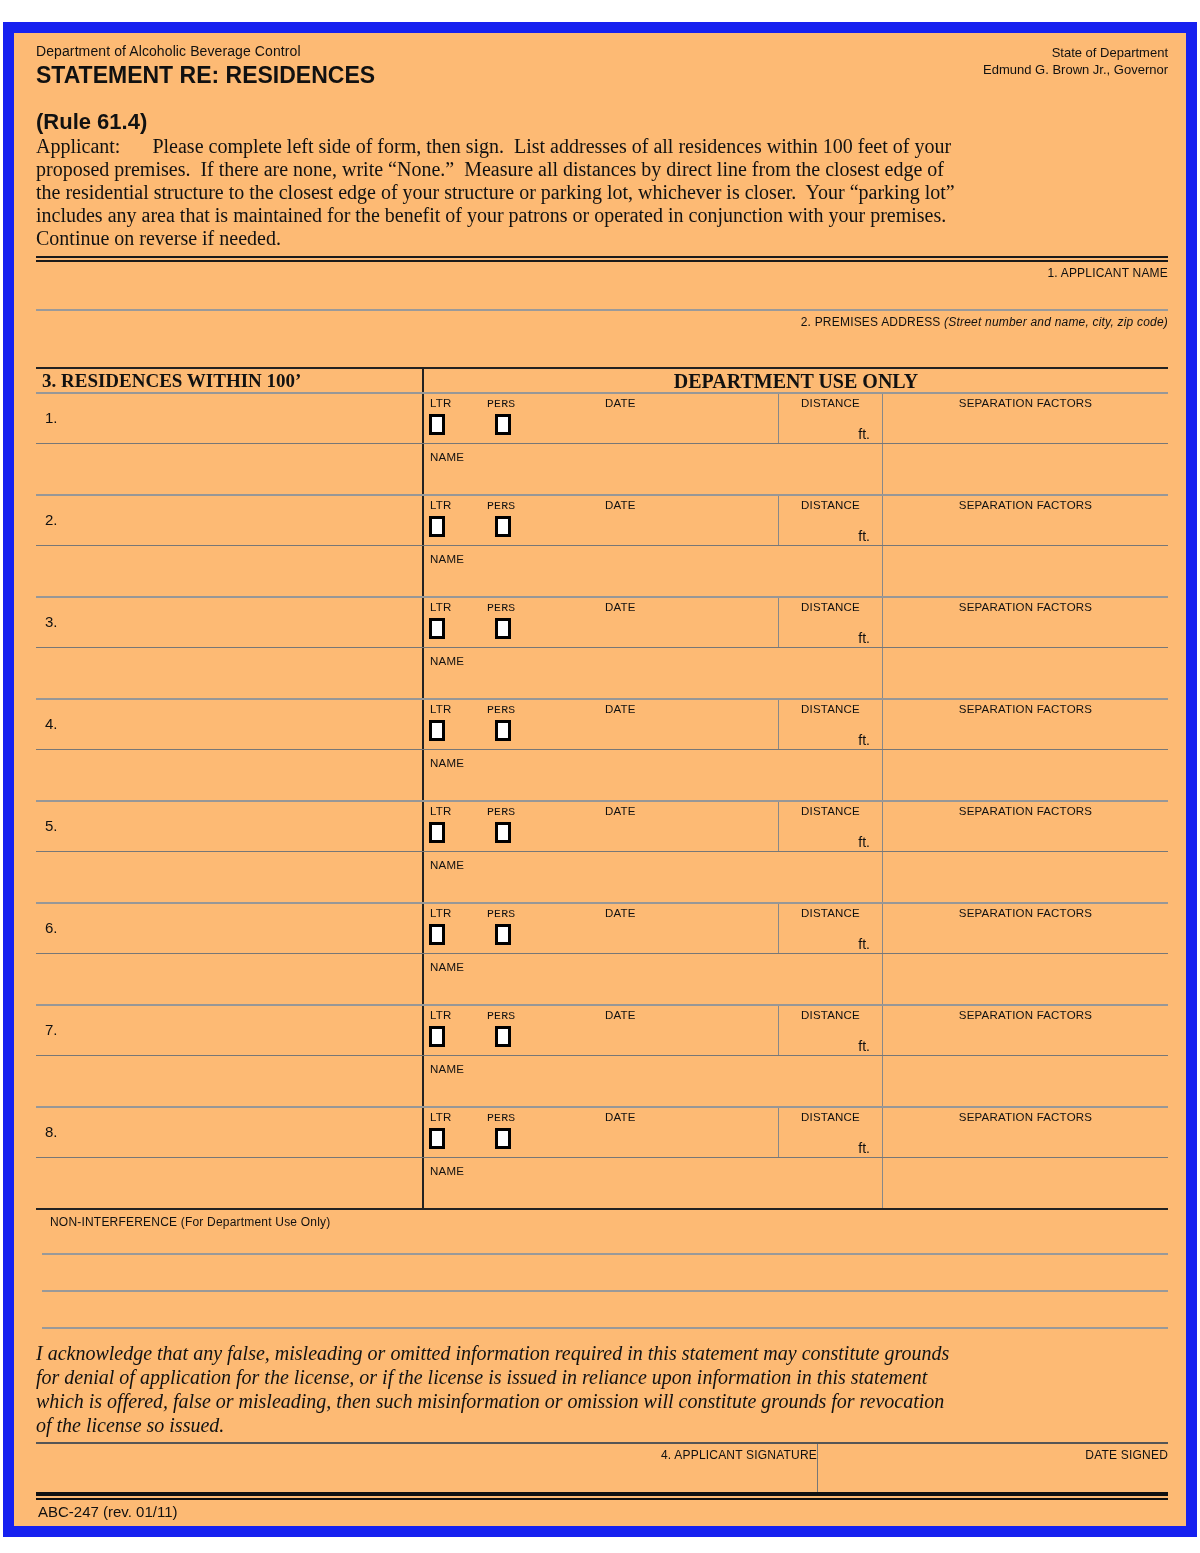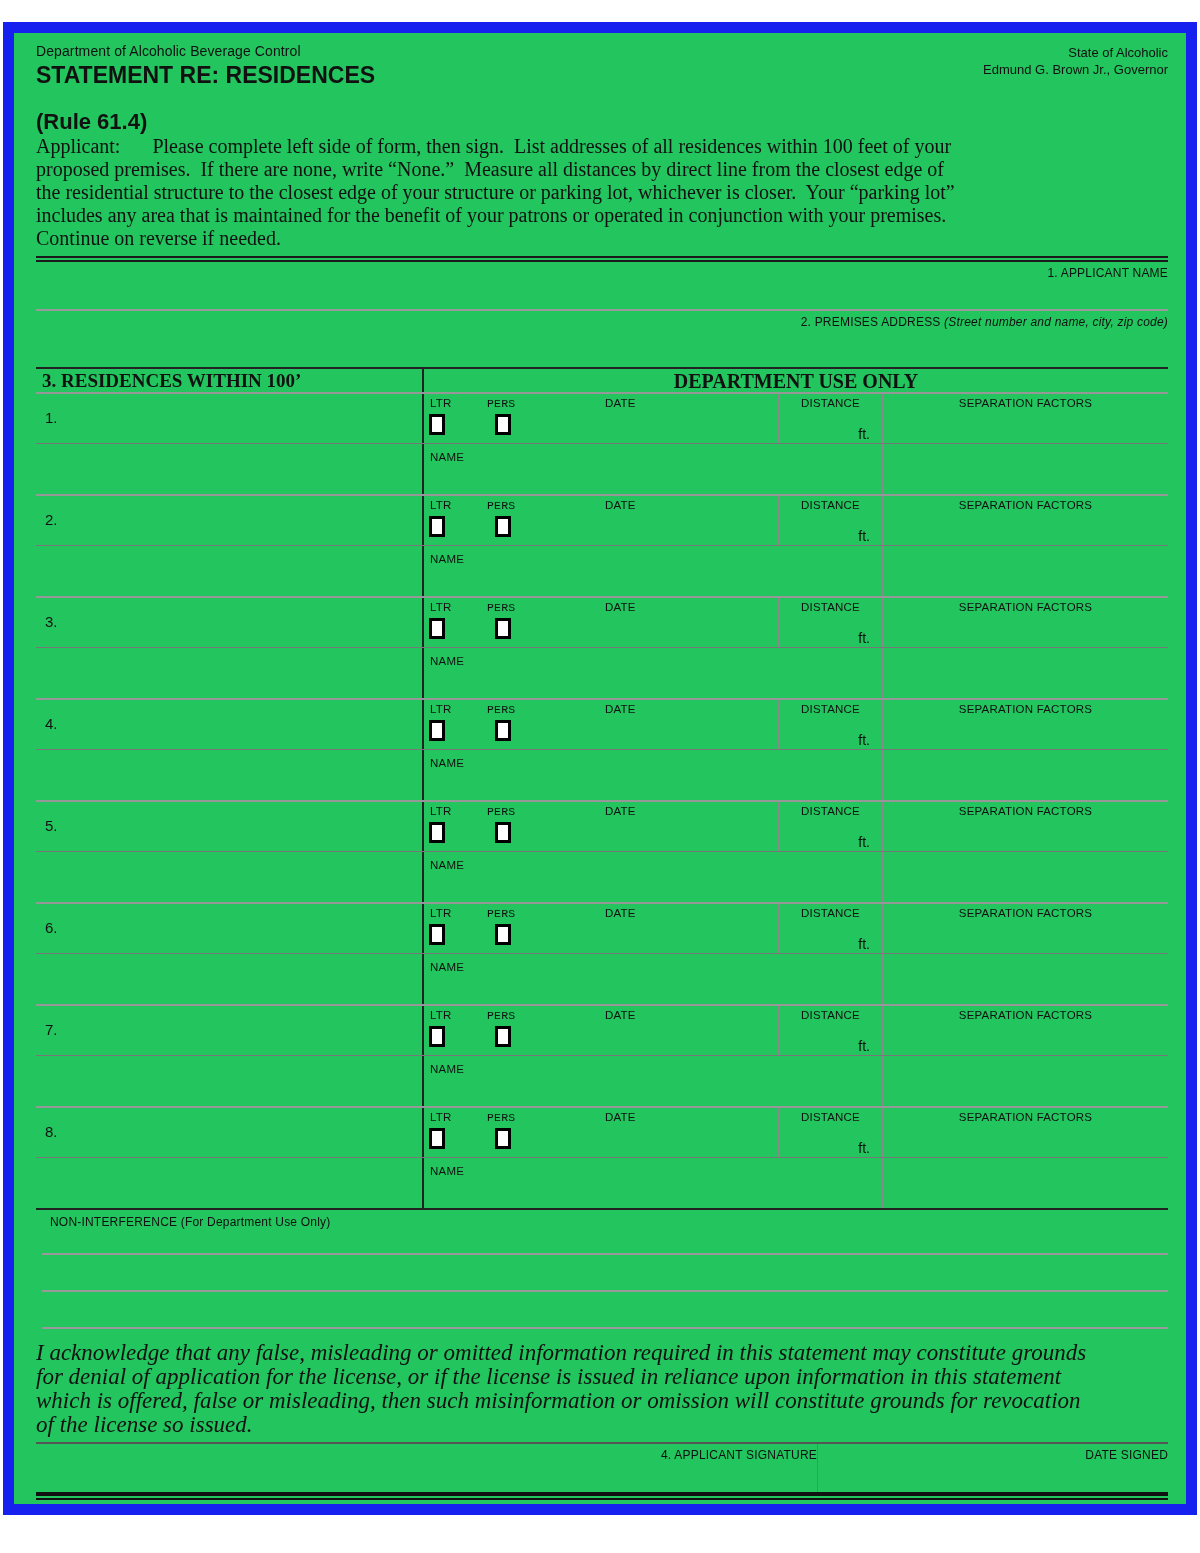--- a/index.html
+++ b/index.html
@@ -13,21 +13,21 @@
     background: #fff;
     overflow: hidden;
   }
 
   .sheet {
     position: absolute;
     left: 3px;
     top: 22px;
     width: 1194px;
     border: 11px solid #1621f0;
-    background: #22c55e;
+    background: #fdba74;
   }
 
   .content { padding: 4px 18px 4px 22px; }
 
   
   .hdr { display: flex; justify-content: space-between; align-items: flex-start; }
   .agency { font-size: 14px; padding-top: 6px; letter-spacing: .1px; }
   .form-title { font-size: 23px; font-weight: bold; margin-top: 3px; }
   .form-rule { font-size: 22px; font-weight: bold; margin-top: 20px; }
   .hdr-right { text-align: right; font-size: 13px; line-height: 17px; padding-top: 7px; }
@@ -79,21 +79,21 @@
 
   .nb { width: 458px; padding: 3px 0 0 6px; }
 
   
   .noninterf { padding-top: 5px; }
   .ni-label { font-size: 12px; padding-left: 14px; letter-spacing: .2px; }
   .ni-line { height: 0; border-top: 2px solid #999; margin-left: 6px; margin-top: 35px; }
   .ni-line:first-of-type { margin-top: 24px; }
 
   
-  .ack { margin-top: 12px; font-family: "Liberation Serif", serif; font-style: italic; font-size: 23px; }
+  .ack { margin-top: 12px; font-family: "Liberation Serif", serif; font-style: italic; font-size: 20px; }
   .ack-line { line-height: 24px; white-space: pre-wrap; }
 
   
   .sig-row { display: flex; height: 50px; border-top: 2px solid #555; margin-top: 5px; }
   .sig-left { flex: 1; }
   .sig-right { width: 351px; border-left: 1px solid #777; }
 
   
   .footer-num { font-size: 15px; padding: 3px 0 2px 2px; }
 </style>
@@ -104,21 +104,21 @@
   <div class="sheet" style="border-color: rgb(22, 33, 240);">
     <div class="content">
 
       <div class="hdr">
         <div>
           <div class="agency">Department of Alcoholic Beverage Control</div>
           <div class="form-title">STATEMENT RE: RESIDENCES</div>
           <div class="form-rule">(Rule 61.4)</div>
         </div>
         <div class="hdr-right">
-          <div>State of Alcoholic</div>
+          <div>State of Department</div>
           <div>Edmund G. Brown Jr., Governor</div>
         </div>
       </div>
 
       <div class="instructions">
         <div class="instr-line"><span class="instr-lead">Applicant:</span><span>Please complete left side of form, then sign.  List addresses of all residences within 100 feet of your</span></div>
         <div>
             <div class="instr-line">proposed premises.  If there are none, write “None.”  Measure all distances by direct line from the closest edge of</div>
             <div class="instr-line">the residential structure to the closest edge of your structure or parking lot, whichever is closer.  Your “parking lot”</div>
             <div class="instr-line">includes any area that is maintained for the benefit of your patrons or operated in conjunction with your premises.</div>
@@ -396,16 +396,17 @@
         <div class="sig-left">
           <div class="flabel">4.  APPLICANT SIGNATURE</div>
         </div>
         <div class="sig-right">
           <div class="flabel">DATE SIGNED</div>
         </div>
       </div>
 
       <div class="rule-double-thick"></div>
 
+      <div class="footer-num">ABC-247 (rev. 01/11)</div>
 
     </div>
   </div>
 </div>
 
 </body></html>

